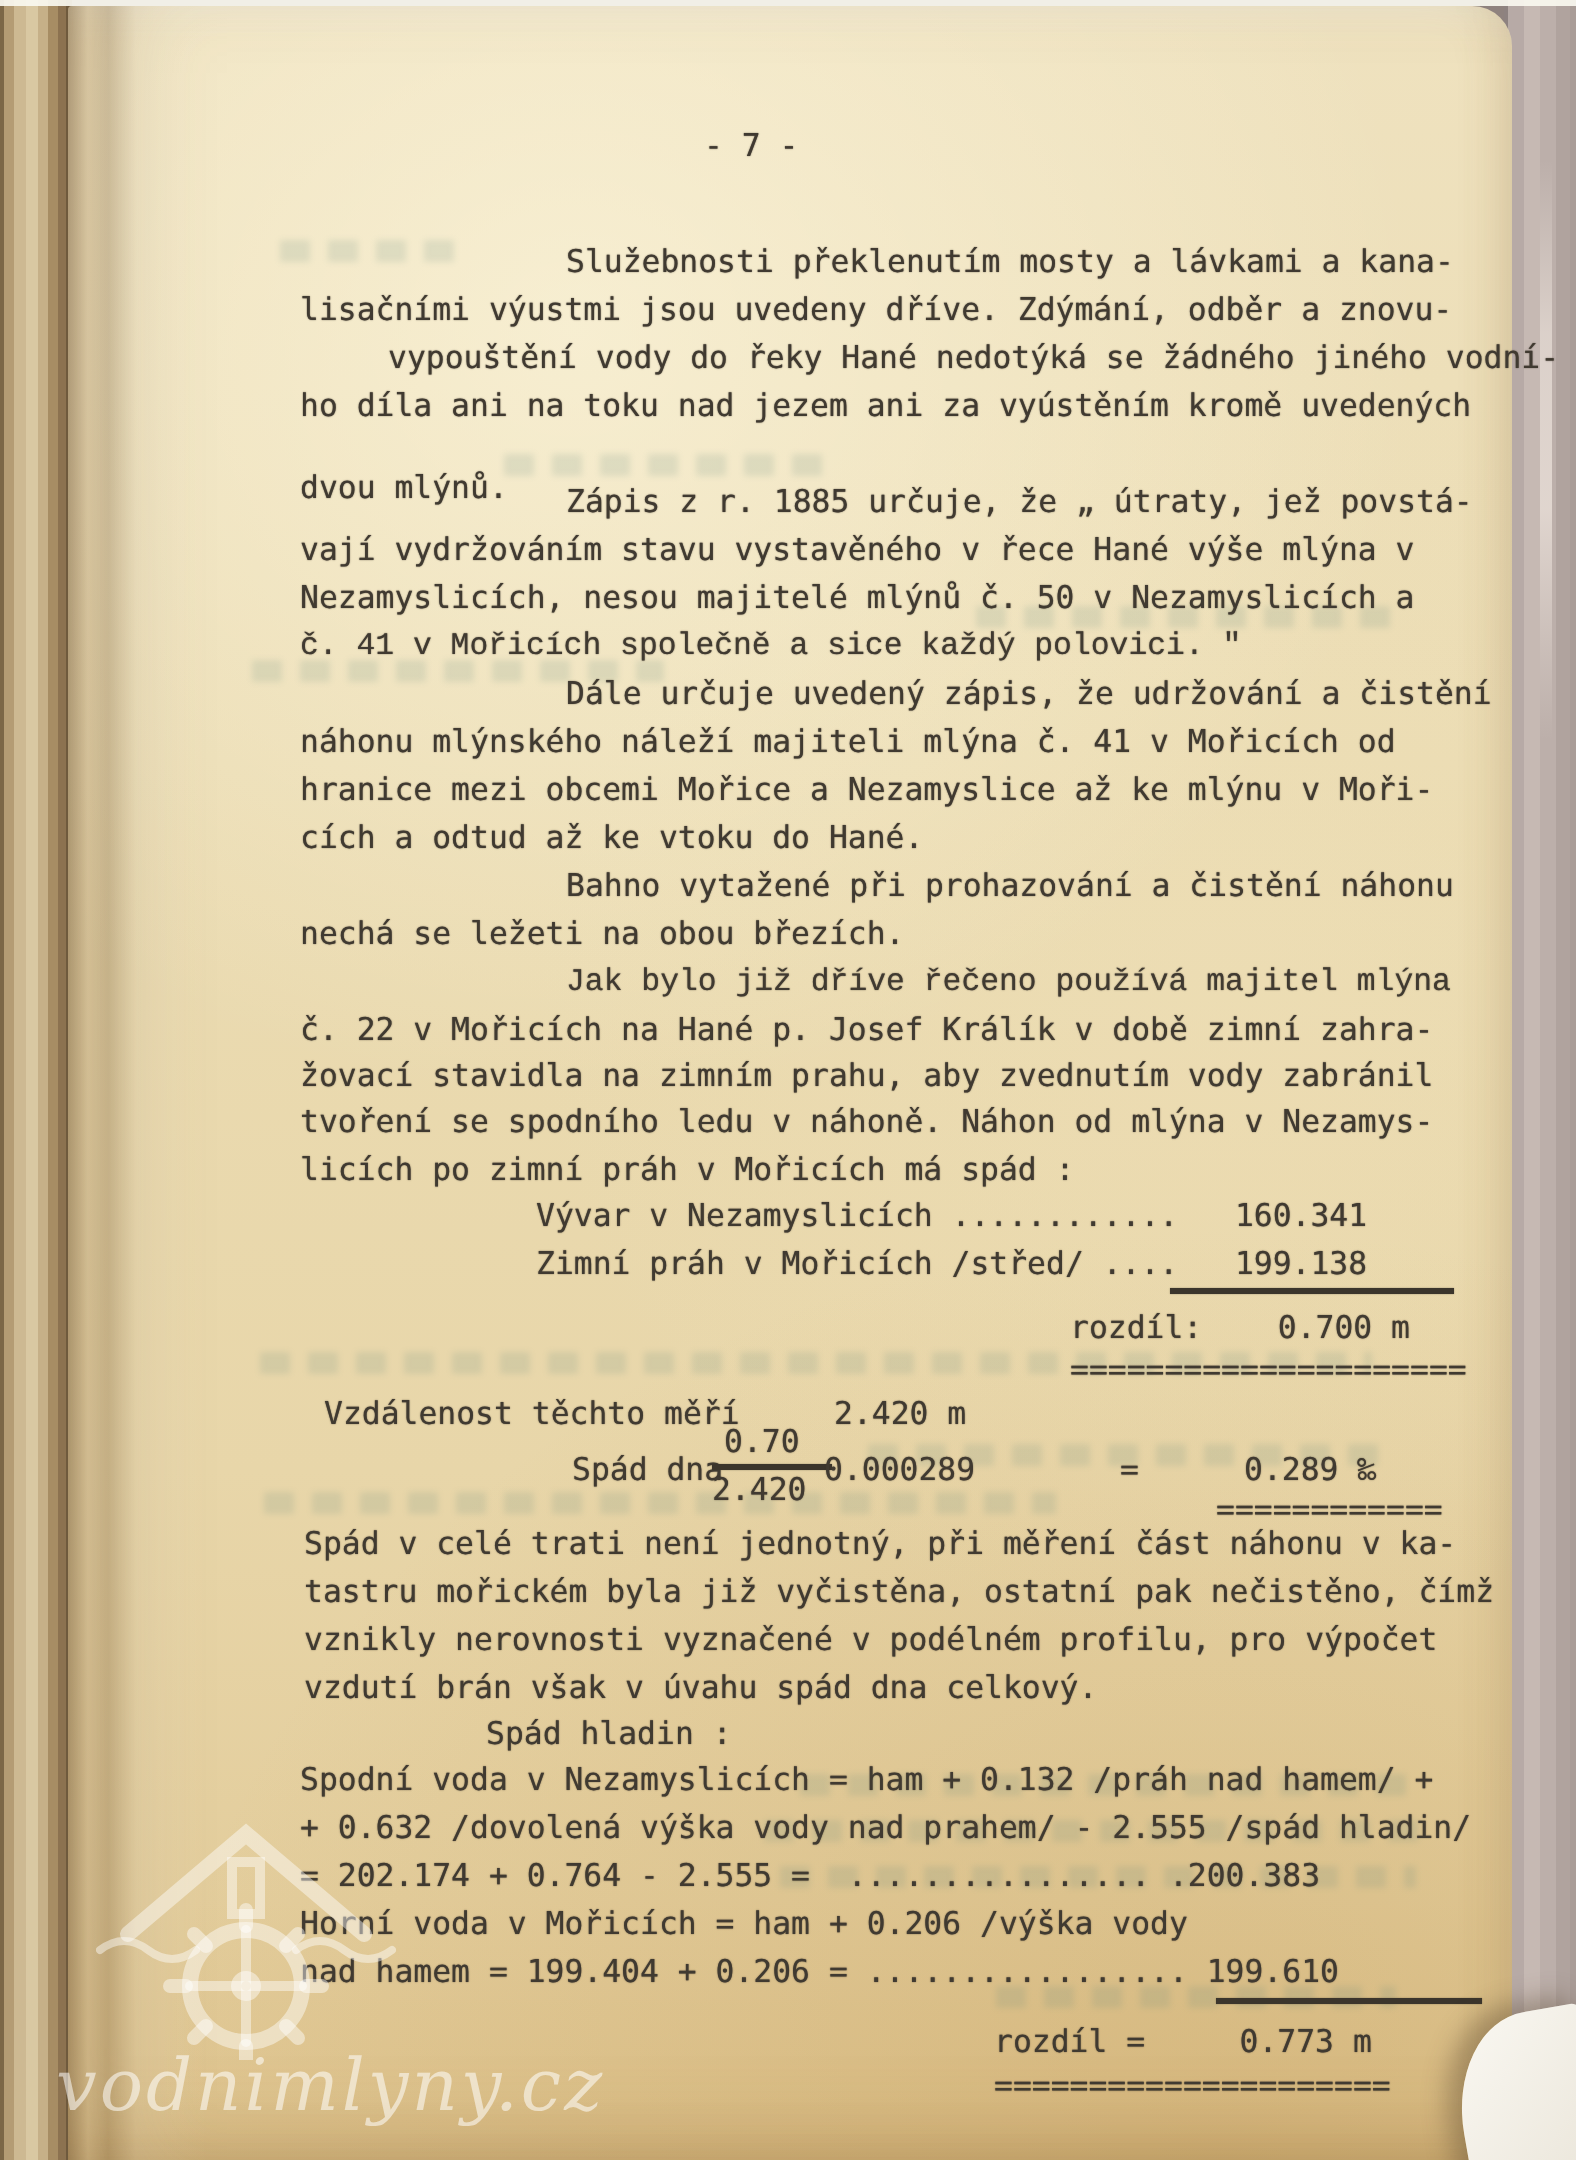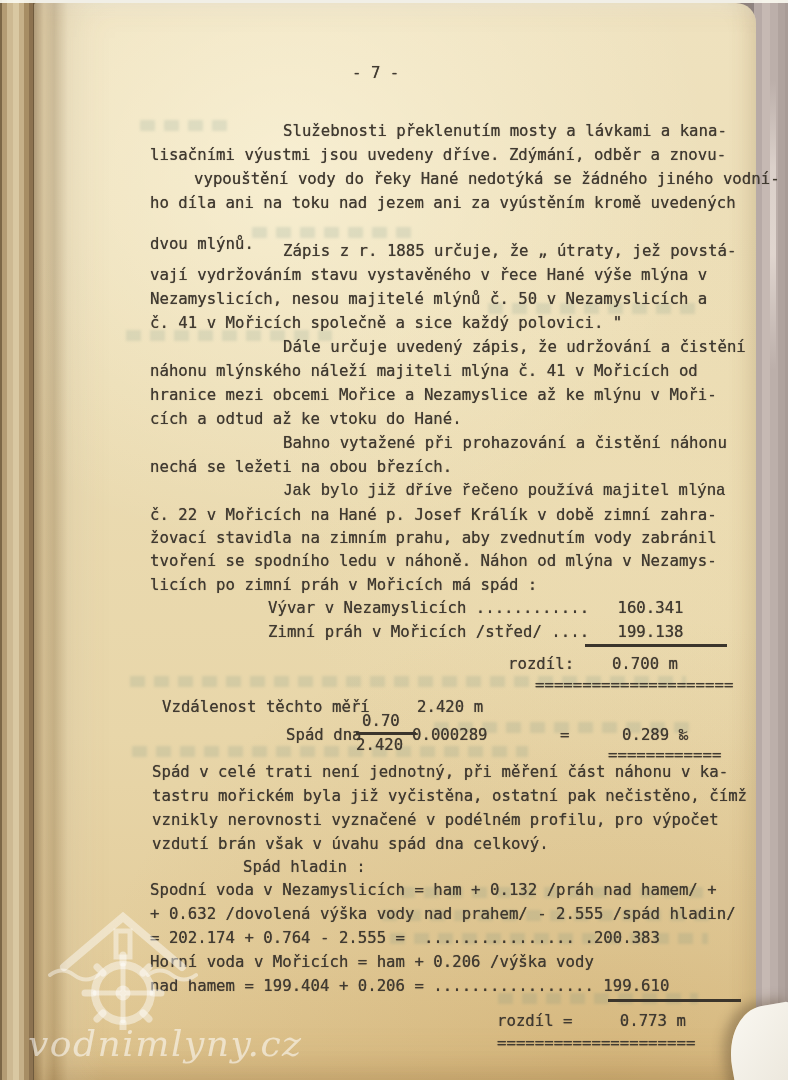--- a/index.html
+++ b/index.html
@@ -92,35 +92,35 @@
     <div class="rule" style="left:585px;top:644px;width:142px"></div>
     <div class="rule" style="left:608px;top:999px;width:133px"></div>
   <div class="tl" style="left: 283px; top: 122px;">Služebnosti překlenutím mosty a lávkami a kana-</div>
       <div class="tl" style="left: 150px; top: 146px;">lisačními výustmi jsou uvedeny dříve. Zdýmání, odběr a znovu-</div>
       <div class="tl" style="left: 150px; top: 170px; margin-left: 44px;">vypouštění vody do řeky Hané nedotýká se žádného jiného vodní-</div>
       <div class="tl" style="left: 150px; top: 194px;">ho díla ani na toku nad jezem ani za vyústěním kromě uvedených</div>
       <div class="tl" style="left: 150px; top: 212px; margin-top: 23px;">dvou mlýnů.</div>
       <div class="tl" style="left: 283px; top: 242px;">Zápis z r. 1885 určuje, že „ útraty, jež povstá-</div>
       <div class="tl" style="left: 150px; top: 266px;">vají vydržováním stavu vystavěného v řece Hané výše mlýna v</div>
       <div class="tl" style="left: 150px; top: 290px;">Nezamyslicích, nesou majitelé mlýnů č. 50 v Nezamyslicích a</div>
-      <div class="tl" style="left: 150px; top: 314px;">č. 41 v Mořicích společně a sice každý polovici. "</div>
+      <div class="tl" style="left: 150px; top: 314px; font-family: Liberation Mono, monospace;">č. 41 v Mořicích společně a sice každý polovici. "</div>
       <div class="tl" style="left: 283px; top: 338px;">Dále určuje uvedený zápis, že udržování a čistění</div>
       <div class="tl" style="left: 150px; top: 362px;">náhonu mlýnského náleží majiteli mlýna č. 41 v Mořicích od</div>
       <div class="tl" style="left: 150px; top: 386px;">hranice mezi obcemi Mořice a Nezamyslice až ke mlýnu v Moři-</div>
       <div class="tl" style="left: 150px; top: 410px;">cích a odtud až ke vtoku do Hané.</div>
       <div class="tl" style="left: 283px; top: 434px;">Bahno vytažené při prohazování a čistění náhonu</div>
       <div class="tl" style="left: 150px; top: 458px;">nechá se ležeti na obou březích.</div>
       <div class="tl" style="left: 283px; top: 482px; font-family: Liberation Mono, monospace;">Jak bylo již dříve řečeno používá majitel mlýna</div>
       <div class="tl" style="left: 150px; top: 506px;">č. 22 v Mořicích na Hané p. Josef Králík v době zimní zahra-</div>
       <div class="tl" style="left: 150px; top: 529px;">žovací stavidla na zimním prahu, aby zvednutím vody zabránil</div>
       <div class="tl" style="left: 150px; top: 552px;">tvoření se spodního ledu v náhoně. Náhon od mlýna v Nezamys-</div>
       <div class="tl" style="left: 150px; top: 576px;">licích po zimní práh v Mořicích má spád :</div>
       <div class="tl" style="left: 268px; top: 599px;">Vývar v Nezamyslicích ............   160.341</div>
       <div class="tl" style="left: 268px; top: 623px;">Zimní práh v Mořicích /střed/ ....   199.138</div>
-      <div class="tl" style="left: 508px; top: 655px;">rozdíl:    0.700 m</div>
+      <div class="tl" style="left: 535px; top: 655px;">rozdíl:    0.700 m</div>
       <div class="tl" style="left: 535px; top: 676px;">=====================</div>
       <div class="tl" style="left: 162px; top: 698px;">Vzdálenost těchto měří     2.420 m</div>
       <div class="tl" style="left: 608px; top: 746px;">============</div>
       <div class="tl" style="left: 152px; top: 763px;">Spád v celé trati není jednotný, při měření část náhonu v ka-</div>
       <div class="tl" style="left: 152px; top: 787px;">tastru mořickém byla již vyčistěna, ostatní pak nečistěno, čímž</div>
       <div class="tl" style="left: 152px; top: 811px;">vznikly nerovnosti vyznačené v podélném profilu, pro výpočet</div>
       <div class="tl" style="left: 152px; top: 835px;">vzdutí brán však v úvahu spád dna celkový.</div>
       <div class="tl" style="left: 243px; top: 858px;">Spád hladin :</div>
       <div class="tl" style="left: 150px; top: 881px;">Spodní voda v Nezamyslicích = ham + 0.132 /práh nad hamem/ +</div>
       <div class="tl" style="left: 150px; top: 905px;">+ 0.632 /dovolená výška vody nad prahem/ - 2.555 /spád hladin/</div>

